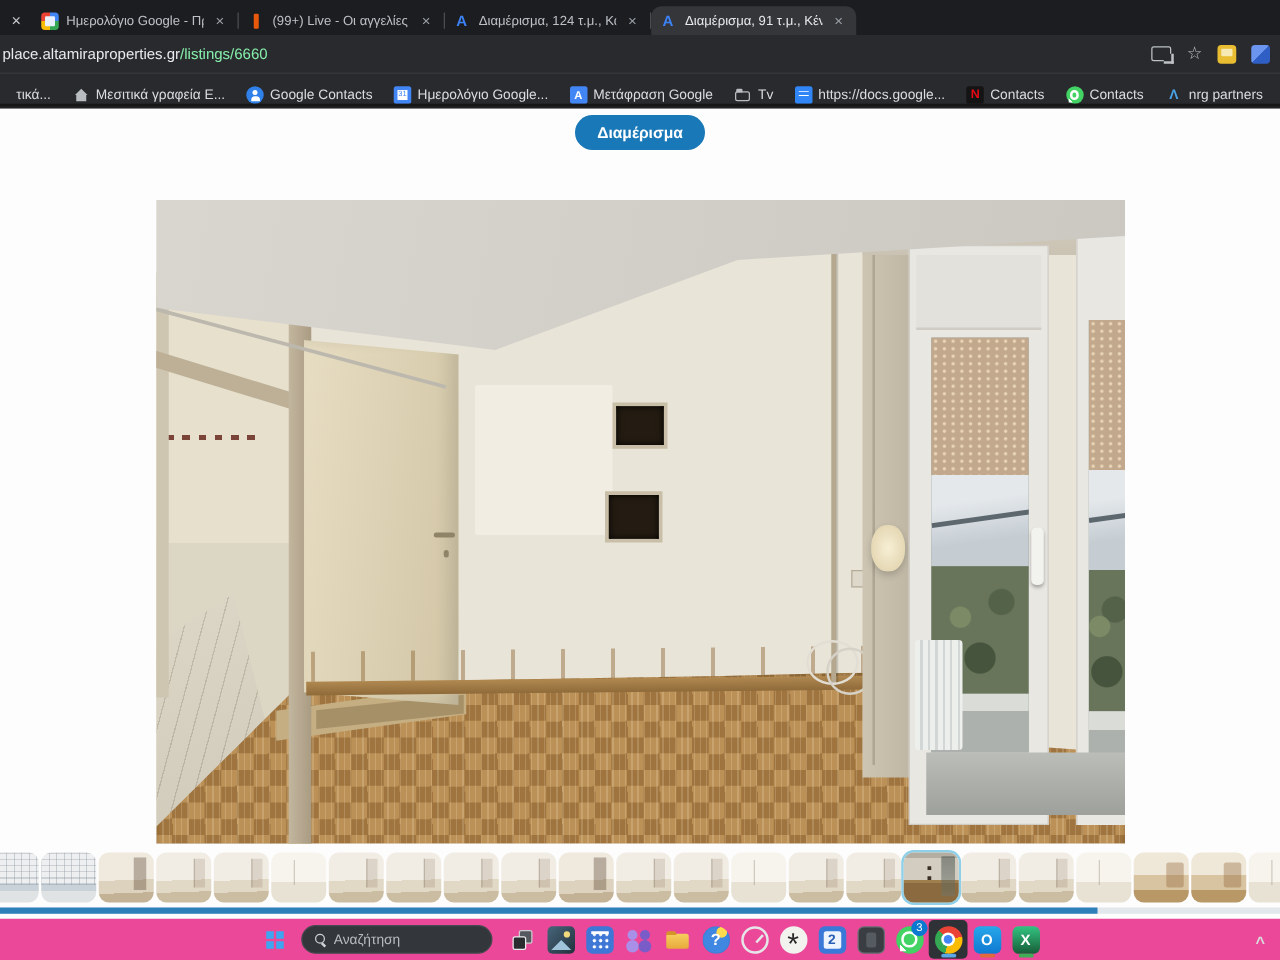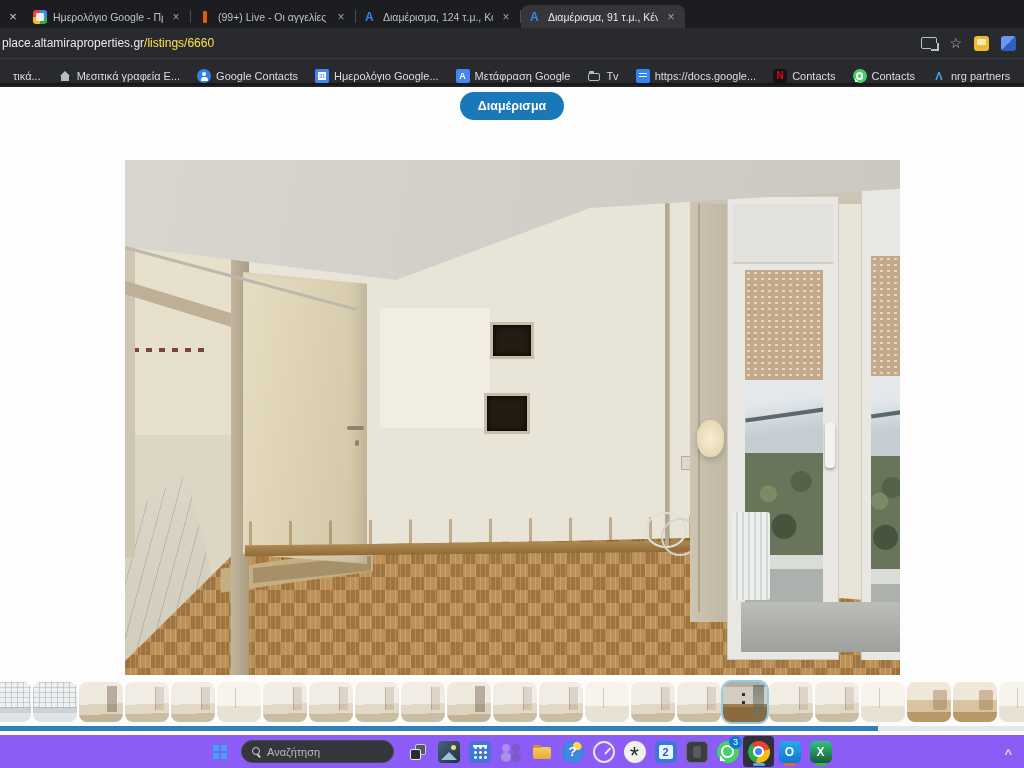--- a/index.html
+++ b/index.html
@@ -22,21 +22,21 @@
   .tab-x::after { content:"×"; }
 
   .fav { width:14px; height:14px; flex:none; position:relative; display:inline-block; }
   .i-google-calendar { background:conic-gradient(from 0deg,#4285f4 0 25%,#34a853 0 50%,#fbbc05 0 75%,#ea4335 0); border-radius:3px; }
   .i-google-calendar::before { content:""; position:absolute; inset:3px; background:#e8f0fe; border-radius:1px; }
   .i-live::before { content:""; position:absolute; left:5px; top:1px; width:4px; height:12px; background:#e8590c; border-radius:1px; }
   .i-altamira::after { content:"A"; position:absolute; left:2px; top:0; color:#3b82f6; font-weight:800; font-size:12px; line-height:14px; }
 
   .urlrow { height:30px; background:#292a2d; display:flex; align-items:center; padding:0 8px 0 2px; }
   .url { font-size:12px; white-space:nowrap; overflow:hidden; flex:1; }
-  .url .dom { color:#e8eaed; } .url .path { color:#fde047; }
+  .url .dom { color:#e8eaed; } .url .path { color:#86efac; }
   .urlicons { display:flex; align-items:center; gap:12px; }
   .icon-send { width:16px; height:12px; border:1.5px solid #bdc1c6; border-radius:2px; position:relative; }
   .icon-send::after { content:""; position:absolute; right:-3px; bottom:-3px; width:6px; height:6px;
     border-right:2px solid #bdc1c6; border-bottom:2px solid #bdc1c6; background:#292a2d; }
   .icon-star { color:#bdc1c6; font-size:14px; font-family:"DejaVu Sans",sans-serif; line-height:14px; }
   .icon-star::after { content:"☆"; }
   .ext-yellow { width:15px; height:15px; background:#e8bd31; border-radius:3px; position:relative; }
   .ext-yellow::before { content:""; position:absolute; inset:3px 3px 6px 3px; background:#f6e9b4; border-radius:1px; }
   .ext-blue { width:15px; height:15px; background:linear-gradient(135deg,#6b95ee 50%,#2f5fc4 50%); border-radius:3px; }
 
@@ -175,21 +175,21 @@
     background:linear-gradient(rgba(70,80,75,.55),rgba(110,120,110,.45)); border-radius:1px; }
   .t-current::after { content:""; position:absolute; left:44%; top:28%; width:3px; height:3px;
     background:#3a3025; box-shadow:0 8px 0 #3a3025; }
   .thumb.selected { box-shadow:0 0 0 2px #8fd0e8; }
 
   
   .gscroll { position:absolute; left:0; right:0; top:639px; height:5px; background:#e3e8ec; }
   .gscroll .gthumb { height:5px; background:#2e80ba; }
 
   
-  .taskbar { height:33px; background:#8b5cf6; display:flex; align-items:center; position:relative; }
+  .taskbar { height:33px; background:#ec4899; display:flex; align-items:center; position:relative; }
   .tb-left { width:205px; flex:none; }
   .startbtn { width:30px; height:28px; position:relative; flex:none; }
   .startbtn::before { content:""; position:absolute; left:8px; top:7px; width:6px; height:6px;
     background:#3ea6f0; box-shadow:8px 0 0 #3ea6f0,0 8px 0 #3ea6f0,8px 8px 0 #3ea6f0; }
   .searchbox { width:153px; height:23px; margin-left:6px; background:#33363b; border:1px solid #46494e;
     border-radius:12px; display:flex; align-items:center; gap:6px; padding:0 10px; flex:none; }
   .mag { width:9px; height:9px; position:relative; flex:none; }
   .mag::before { content:""; position:absolute; left:0; top:0; width:6px; height:6px;
     border:1.5px solid #cfd2d6; border-radius:50%; }
   .mag::after { content:""; position:absolute; right:0; bottom:0; width:4px; height:1.5px;

